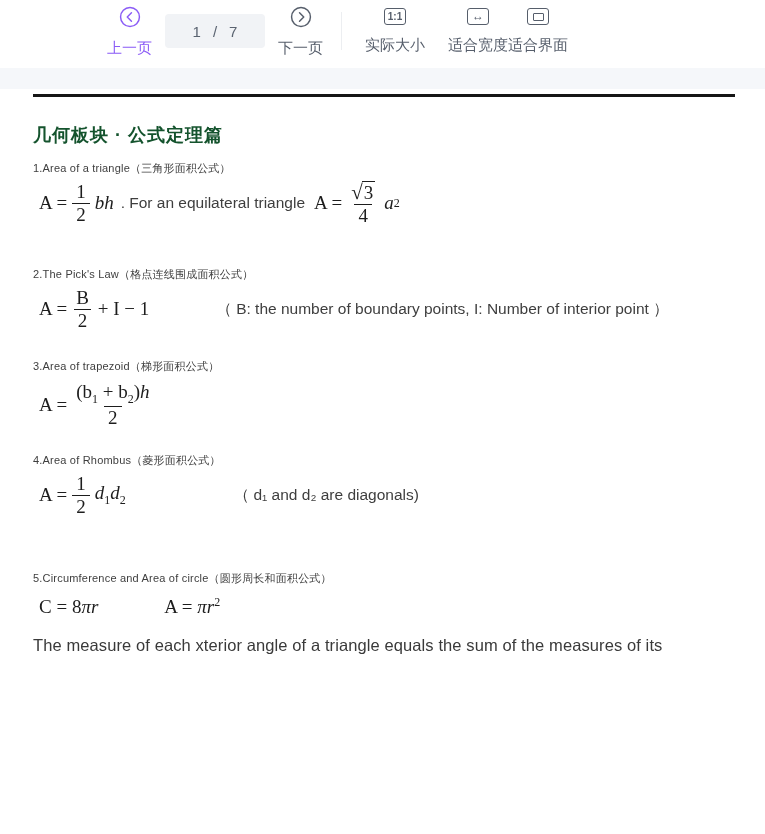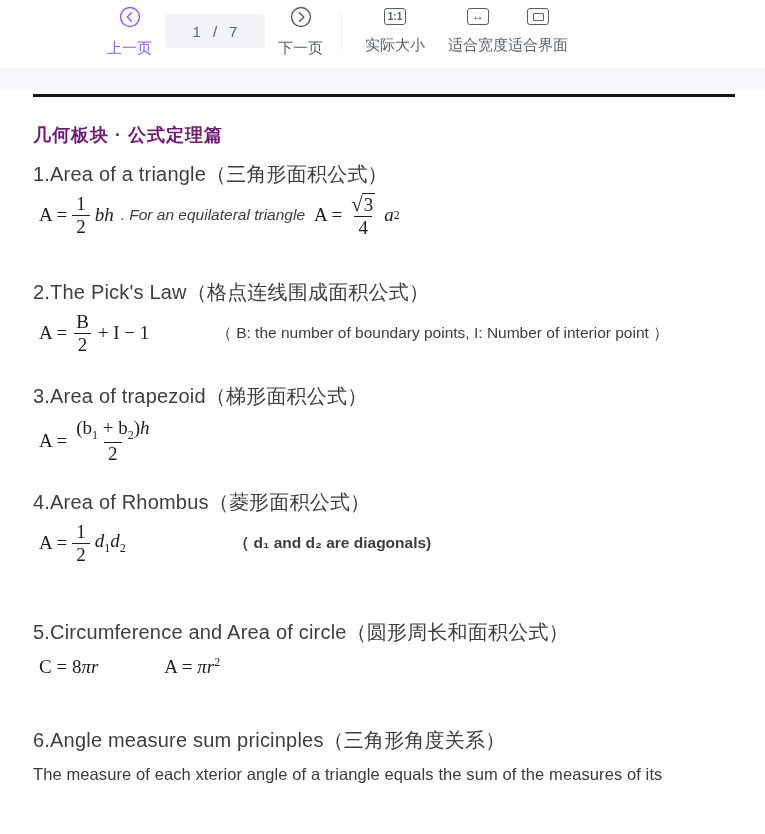--- a/index.html
+++ b/index.html
@@ -31,23 +31,23 @@
   
   .band { height:21px; margin-top:6px; background:#f5f7fa; }
 
   
   .doc { position:relative; height:745px; background:#fff;
     padding:0 30px 0 33px; color:#3d3d3d; }
   .chapter-title { margin-top:97px; text-align:right; font-size:25px;
     font-weight:300; color:#3a3a3a; letter-spacing:.5px; line-height:28px; }
   .title-underline { margin-top:5px; border:none; border-top:3px solid #161616; }
   .section-heading { margin-top:26px; font-size:18px; font-weight:800;
-    color:#701a75; letter-spacing:1px; }
+    color:#14532d; letter-spacing:1px; }
 
-  .item-heading { font-size:20px; color:#3e3e3e; letter-spacing:.2px; }
+  .item-heading { font-size:11px; color:#3e3e3e; letter-spacing:.2px; }
   .ih1 { margin-top:14px; }
   .ih2 { margin-top:40px; }
   .ih3 { margin-top:26px; }
   .ih4 { margin-top:20px; }
   .ih5 { margin-top:52px; }
   .ih6 { margin-top:42px; }
 
   .math-row { display:flex; align-items:center; padding-left:6px;
     font-family:"Liberation Serif","DejaVu Serif",serif; font-size:19px;
     color:#1d1d1d; margin-top:3px; min-height:48px; }
@@ -56,23 +56,23 @@
   .frac .den { border-top:1.6px solid #1d1d1d; padding:0 4px; }
   .frac .num { padding:0 4px; }
   .it { font-style:italic; }
   sup { font-size:12px; }
   sub { font-size:12px; }
   .radical { font-size:21px; }
   .radicand { border-top:1.6px solid #1d1d1d; margin-left:-1px; padding:0 2px; }
   .note { font-family:"Liberation Sans","DejaVu Sans",sans-serif;
     font-size:15.5px; color:#3e3e3e; }
   .note-gap-sm { margin-left:67px; }
-  .note-gap-lg { margin-left:108px;font-weight:bold; }
+  .note-gap-lg { margin-left:108px; }
   .mid-text { font-family:"Liberation Sans","DejaVu Sans",sans-serif;
-    font-size:15.5px; color:#3e3e3e; margin-left:7px; margin-right:9px;font-style:italic; }
+    font-size:15.5px; color:#3e3e3e; margin-left:7px; margin-right:9px; }
   .gap-c { margin-left:66px; }
   .body-line { font-size:16.5px; color:#3a3a3a; margin-top:11px;
     letter-spacing:.1px; }
 </style>
 </head>
 <body>
 
 <div class="toolbar">
 
   <div class="tb-btn disabled">
@@ -178,16 +178,15 @@
     <span><span class="it">d</span><sub>1</sub><span class="it">d</span><sub>2</sub></span>
     <span class="note note-gap-lg">（ d₁ and d₂ are diagonals)</span>
   </div>
 
   <div class="item-heading ih5">5.Circumference and Area of circle（圆形周长和面积公式）</div>
   <div class="math-row" style="min-height:36px;">
     <span><span>C = 8</span><span class="it">πr</span></span>
     <span class="gap-c"><span>A = </span><span class="it">πr</span><sup>2</sup></span>
   </div>
 
-  <div class="item-heading ih6">6.Angle measure sum pricinples（三角形角度关系）</div>
   <div class="body-line">The measure of each xterior angle of a triangle equals the sum of the measures of its</div>
 
 </div>
 
 </body></html>

